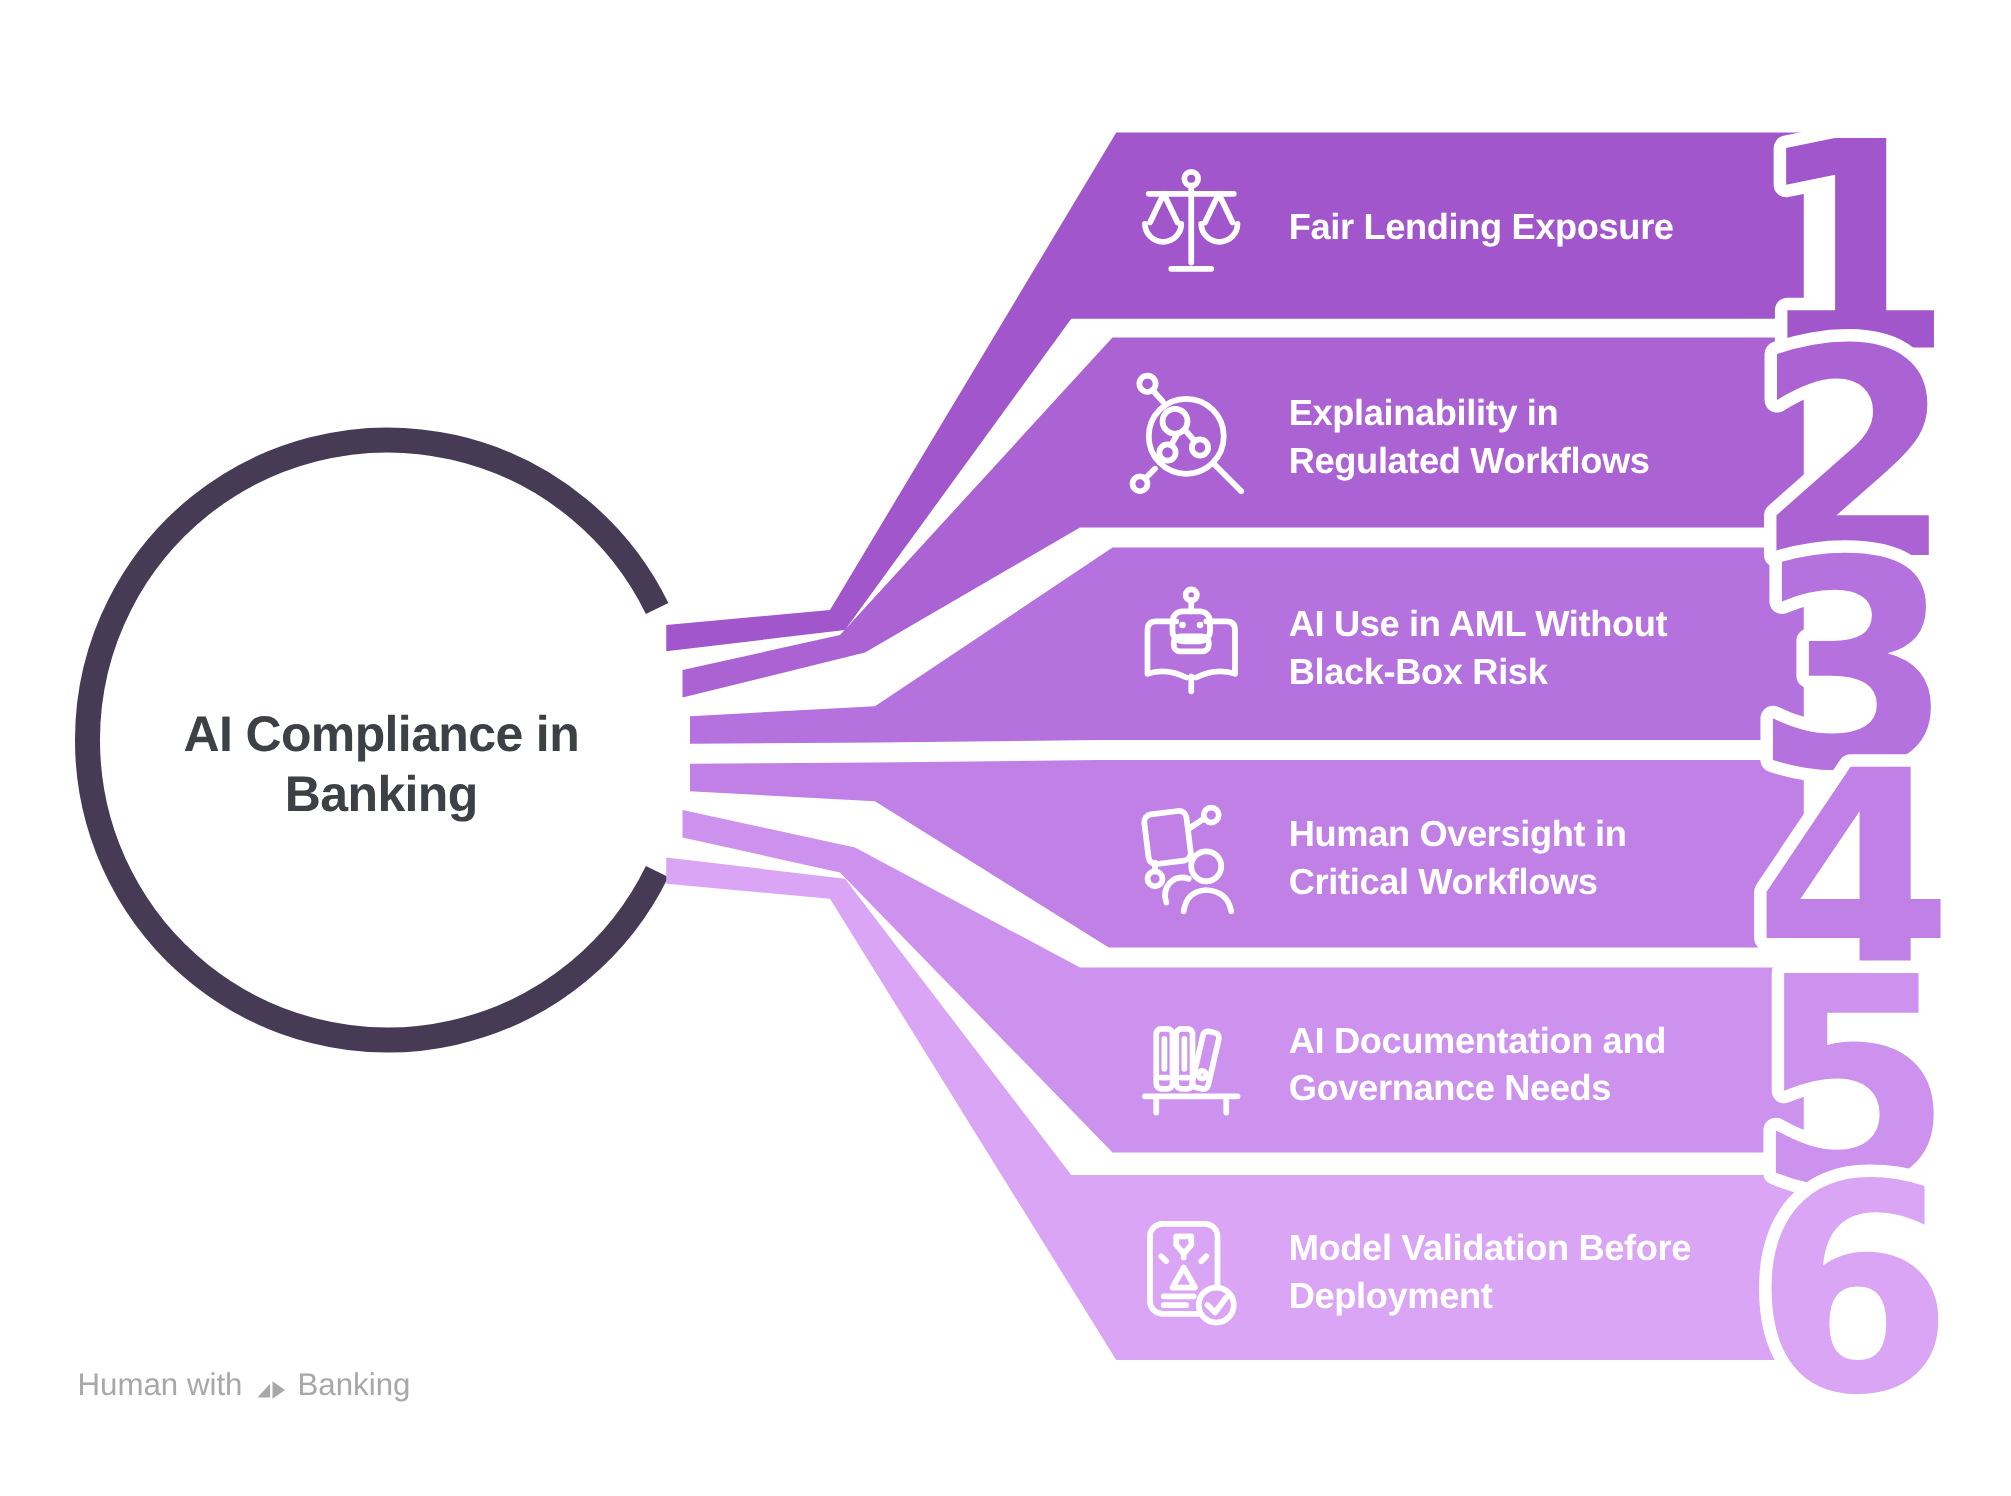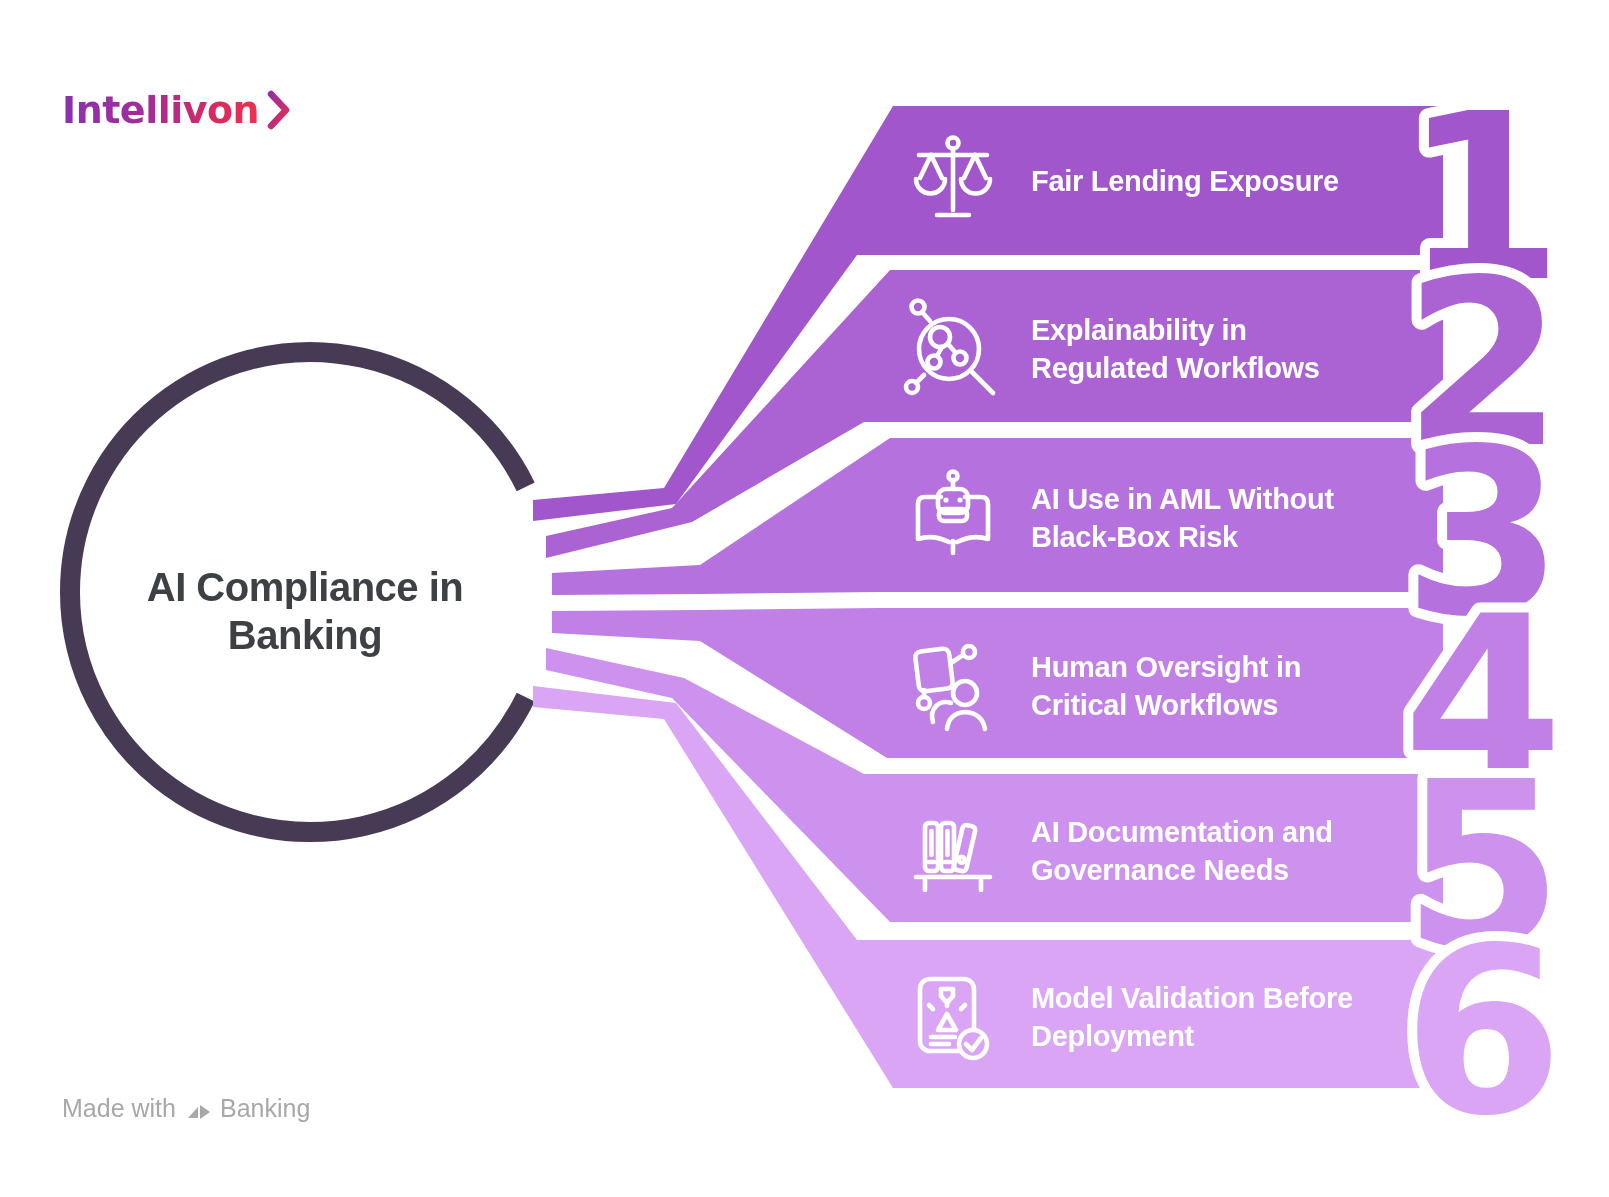--- a/index.html
+++ b/index.html
@@ -14,32 +14,20 @@
           font-size:25px;color:#a8a8a8;}
   .band-label{font-family:"Liberation Sans",sans-serif;font-weight:bold;font-size:29px;letter-spacing:-0.3px;}
   .big-num{font-family:"DejaVu Sans",sans-serif;font-weight:bold;font-size:230px;}
   .center-title{font-family:"Liberation Sans",sans-serif;font-weight:bold;font-size:40px;letter-spacing:-0.5px;}
 </style>
 </head>
 <body>
 
 <div class="canvas">
 
-  <div class="logo">
-    <span class="logo-text">Intellivon</span>
-    <svg width="24" height="42" viewBox="0 0 24 42">
-      <defs>
-        <linearGradient id="lgchev" x1="0" y1="0" x2="1" y2="1">
-          <stop offset="0" stop-color="#9a2da4"></stop>
-            <stop offset="1" stop-color="#e62e4e"></stop>
-        </linearGradient>
-      </defs>
-      <path d="M4 5 L19 21 L4 37" fill="none" stroke="url(#lgchev)" stroke-width="6.5" stroke-linecap="round" stroke-linejoin="round"></path>
-    </svg>
-  </div>
 
   <svg class="stage" width="1609" height="1197" viewBox="0 0 1609 1197">
 
     <path d="M 525.7 486.8 A 240 240 0 1 0 525.7 697.2" fill="none" stroke-width="20" stroke="#473a54"></path>
 
     <g>
       <text x="305" y="601" text-anchor="middle" class="center-title" fill="#3d4145">AI Compliance in</text>
       <text x="305" y="649" text-anchor="middle" class="center-title" fill="#3d4145">Banking</text>
     </g>
 
@@ -149,21 +137,21 @@
       <text x="1483" y="278" text-anchor="middle" class="big-num" fill="#a156cb">1</text>
       <text x="1483" y="444" text-anchor="middle" class="big-num" fill="#ab63d4">2</text>
       <text x="1483" y="613" text-anchor="middle" class="big-num" fill="#b571dd">3</text>
       <text x="1483" y="781" text-anchor="middle" class="big-num" fill="#c080e6">4</text>
       <text x="1483" y="946" text-anchor="middle" class="big-num" fill="#cc92ee">5</text>
       <text x="1483" y="1112" text-anchor="middle" class="big-num" fill="#d9a5f4">6</text>
     </g>
   </svg>
 
   <div class="footer">
-    <span>Made with</span>
+    <span>Human with</span>
     <svg width="26" height="26" viewBox="0 0 26 26">
       <polygon points="3,22 13,11 13,22" fill="#a8a8a8"></polygon>
       <polygon points="15,9 25,16 15,23" fill="#a8a8a8"></polygon>
     </svg>
     <span>Banking</span>
   </div>
 
 </div>
 
 </body></html>

